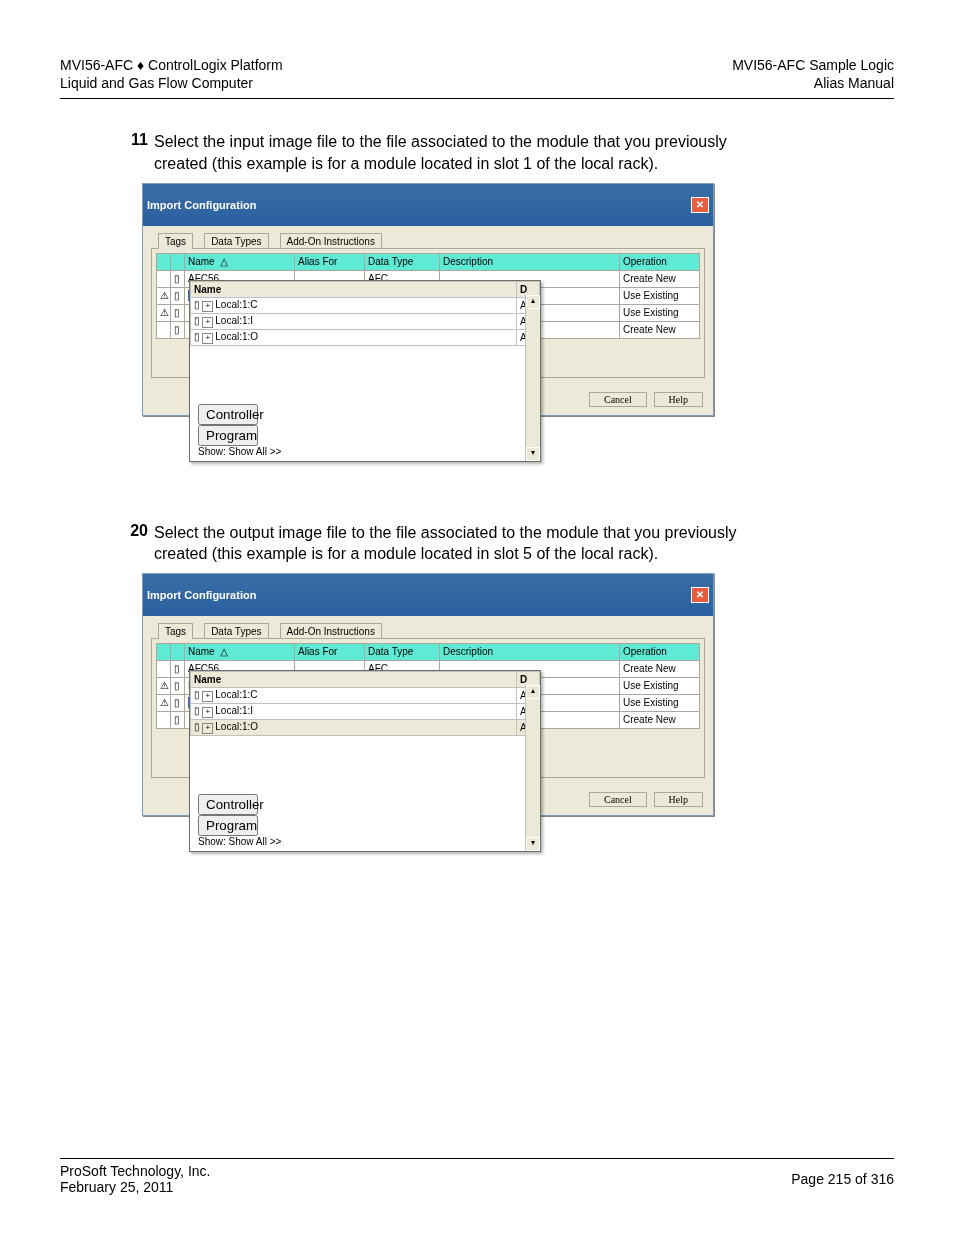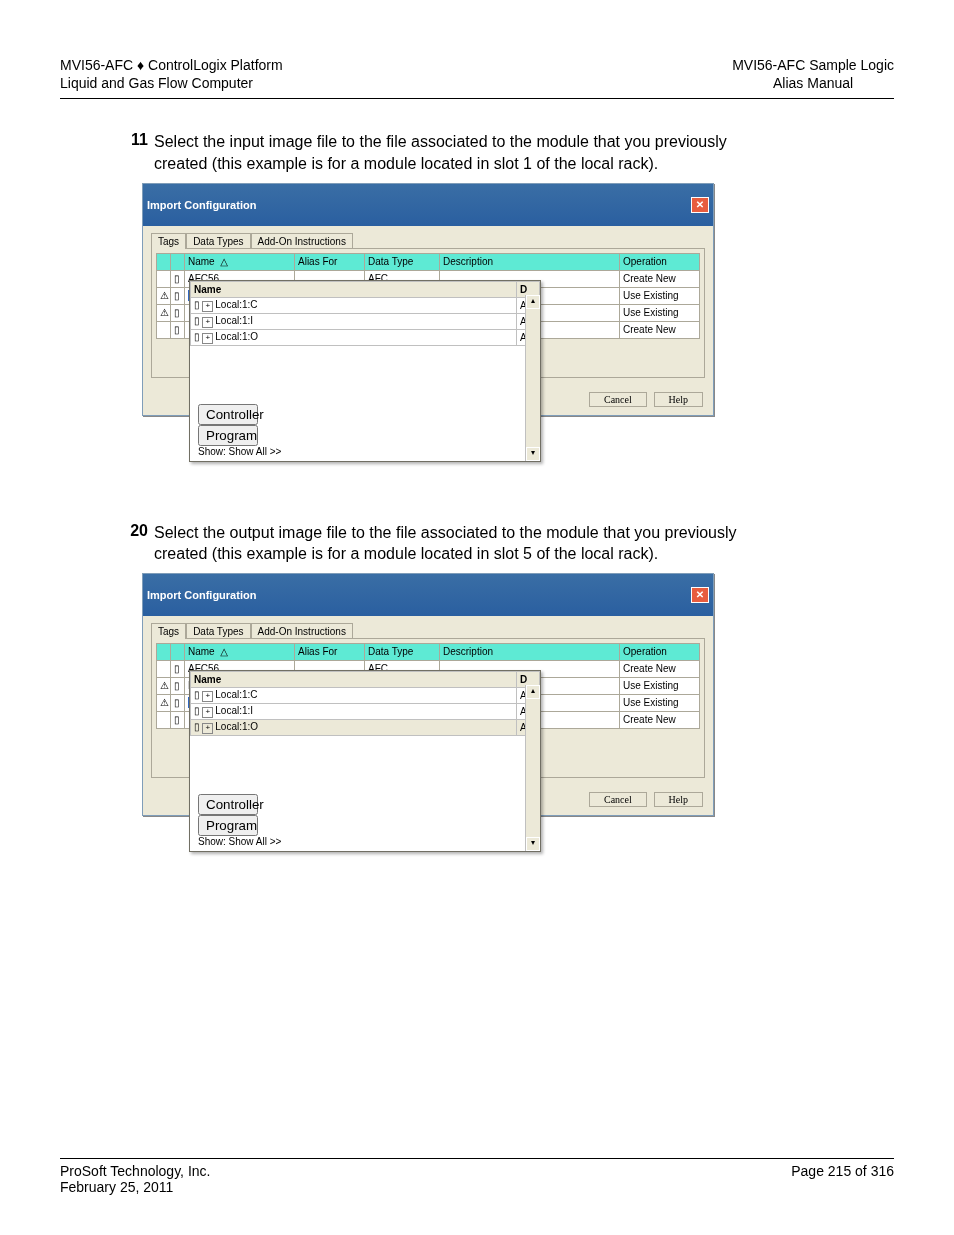--- a/index.html
+++ b/index.html
@@ -17,21 +17,21 @@
   }
   .header {
     display: flex;
     justify-content: space-between;
     font-size: 14px;
     border-bottom: 1px solid #000;
     padding-bottom: 6px;
     margin-bottom: 32px;
   }
   .header .left, .header .right { line-height: 1.3; }
-  .header .right { text-align: center; }
+  .header .right { text-align: right; }
   .step {
     display: flex;
     font-size: 16px;
     margin: 0 0 8px 60px;
     max-width: 640px;
   }
   .step .num { font-weight: bold; width: 28px; flex: none; text-align: right; margin-right: 6px;}
   .step .txt { flex: 1; line-height: 1.35; }
   .dialog-wrap { margin: 0 0 20px 82px; }
   .dialog {
@@ -54,21 +54,21 @@
     align-items: center;
   }
   .closebox {
     width: 16px; height: 14px;
     background: #e85d3f;
     border: 1px solid #fff;
     display: flex; align-items: center; justify-content: center;
     font-size: 10px; font-weight: bold; color:#fff;
   }
   .tabs { padding: 6px 8px 0 8px; }
-  .tabrow { display:flex; gap:0; }
+  .tabrow { display:flex; gap:11px;margin-left:7px; }
   .tab {
     border:1px solid #aca899;
     border-bottom:none;
     background:#ece9d8;
     padding:2px 6px;
     font-size:10px;
     position:relative; top:1px;
   }
   .tab.active { background:#ece9d8; font-weight:normal; z-index:2;}
   .panel {
@@ -109,20 +109,21 @@
   .btns button { font-family:Tahoma; font-size:10px; padding:1px 14px; margin-left:4px; background:#ece9d8; border:1px solid #aca899;}
   .dd-container { position:relative; height:0;}
   .footer {
     position:absolute;
     left:60px; right:60px; bottom:40px;
     border-top:1px solid #000;
     padding-top:4px;
     display:flex;
     justify-content:space-between;
     font-size:14px;
+    align-items:center;
   }
   .footer .right { text-align:right; }
   .plusbox { display:inline-block; width:9px; height:9px; border:1px solid #888; font-size:8px; line-height:8px; text-align:center; margin-right:2px;}
 </style>
 </head>
 <body>
 
 <div class="page">
   <div class="header">
     <div class="left">

